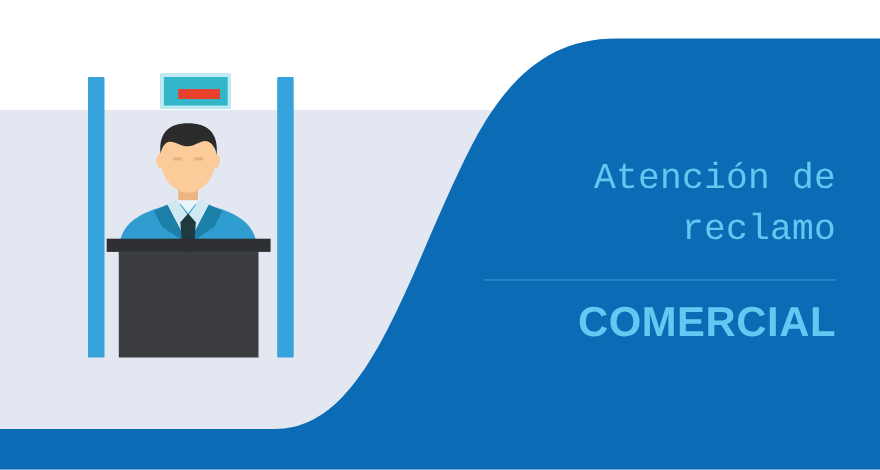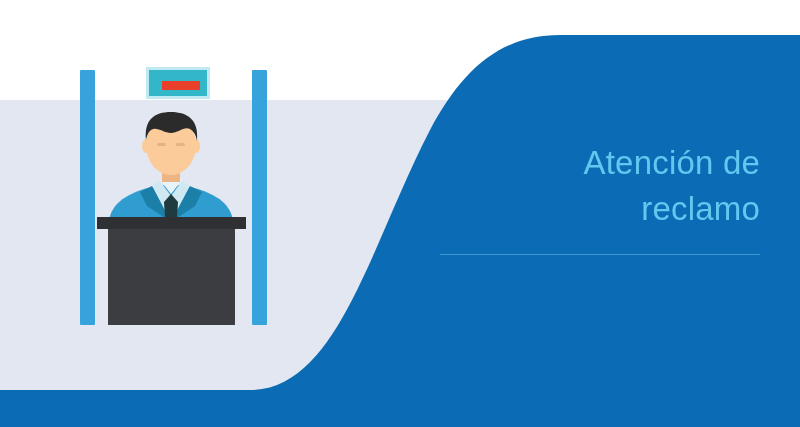--- a/index.html
+++ b/index.html
@@ -100,20 +100,21 @@
     width: 330px;
     text-align: right;
   }
   .headline {
     color: #63c7f0;
     font-size: 33px;
     line-height: 46px;
     font-weight: 400;
     letter-spacing: 0.2px;
     white-space: pre-line;
+    font-family: Liberation Mono, monospace;
   }
   .rule {
     position: absolute;
     left: 440px;
     top: 254px;
     width: 320px;
     height: 1px;
     background: #4ea7d8;
     opacity: .75;
   }
@@ -195,14 +196,15 @@
     <div class="desk-body"></div>
   </div>
 
   <div class="text-block">
     <div class="headline">Atención de
 reclamo</div>
   </div>
 
   <div class="rule"></div>
 
+  <div class="subhead">COMERCIAL</div>
 
 </div>
 
 </body></html>

